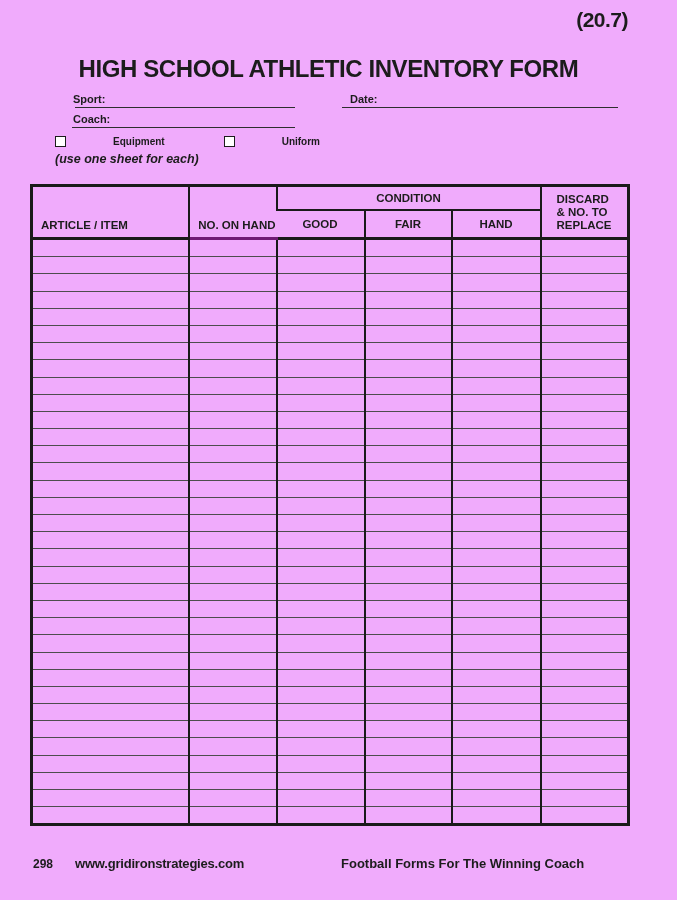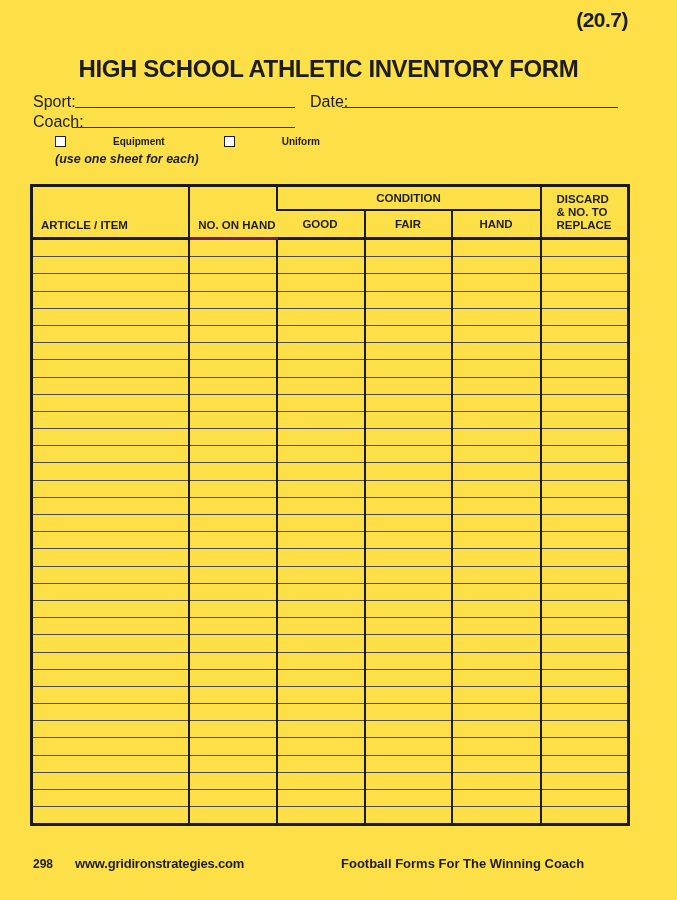--- a/index.html
+++ b/index.html
@@ -1,21 +1,21 @@
 <!DOCTYPE html>
 <html><head>
 <meta charset="utf-8">
 <style>
   html, body { margin: 0; padding: 0; background: #e8e8e8; }
   .page {
     position: relative;
     width: 677px;
     height: 900px;
     margin: 0 auto;
-    background: #fde047;
+    background: #f0abfc;
     font-family: "Liberation Sans", sans-serif;
     color: #1c1c1c;
     overflow: hidden;
   }
 
   
   .ref-number {
     position: absolute;
     top: 8px;
     right: 49px;
@@ -31,23 +31,24 @@
     text-align: center;
     font-size: 24px;
     font-weight: 800;
     letter-spacing: -0.4px;
     white-space: nowrap;
   }
 
   
   .fld-label {
     position: absolute;
-    font-size: 16px;
-    font-weight: 400;
+    font-size: 11px;
+    font-weight: 700;
     white-space: nowrap;
+    margin-left: 40px;
   }
   .fld-line {
     position: absolute;
     height: 13px;
     border-bottom: 1.5px solid #2e2e2e;
     font-size: 12px;
   }
   .sport-label { left: 33px;  top: 93px; }
   .sport-line  { left: 75px;  top: 94px; width: 220px; }
   .date-label  { left: 310px; top: 93px; }

